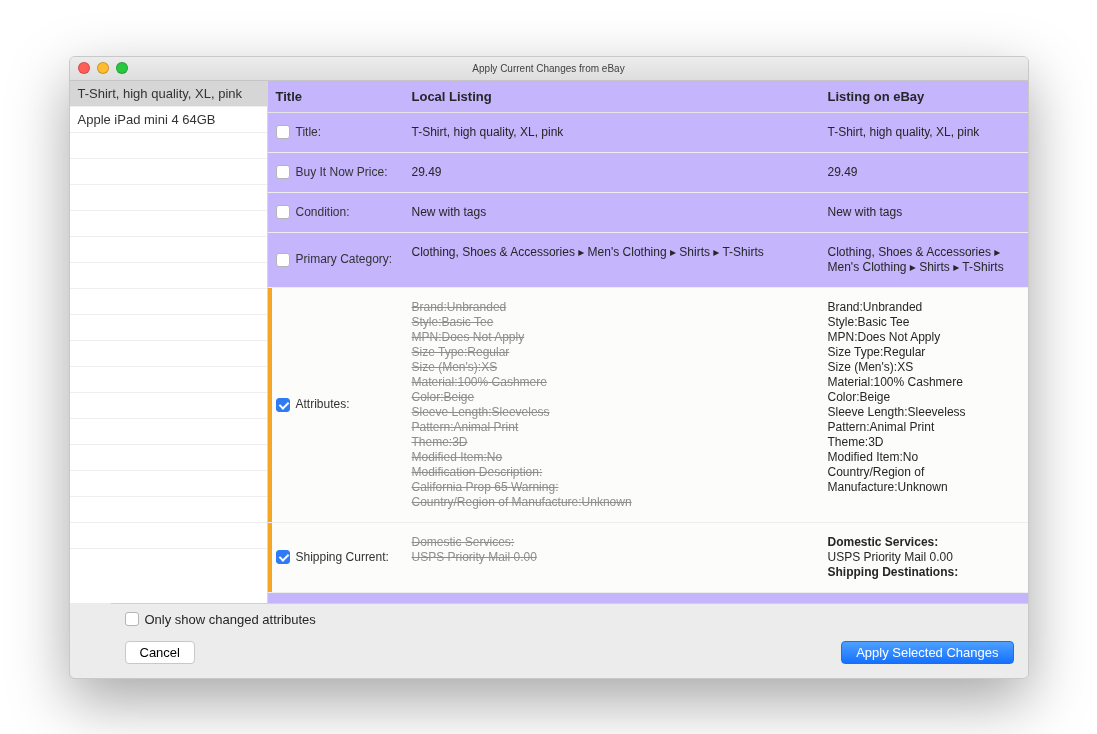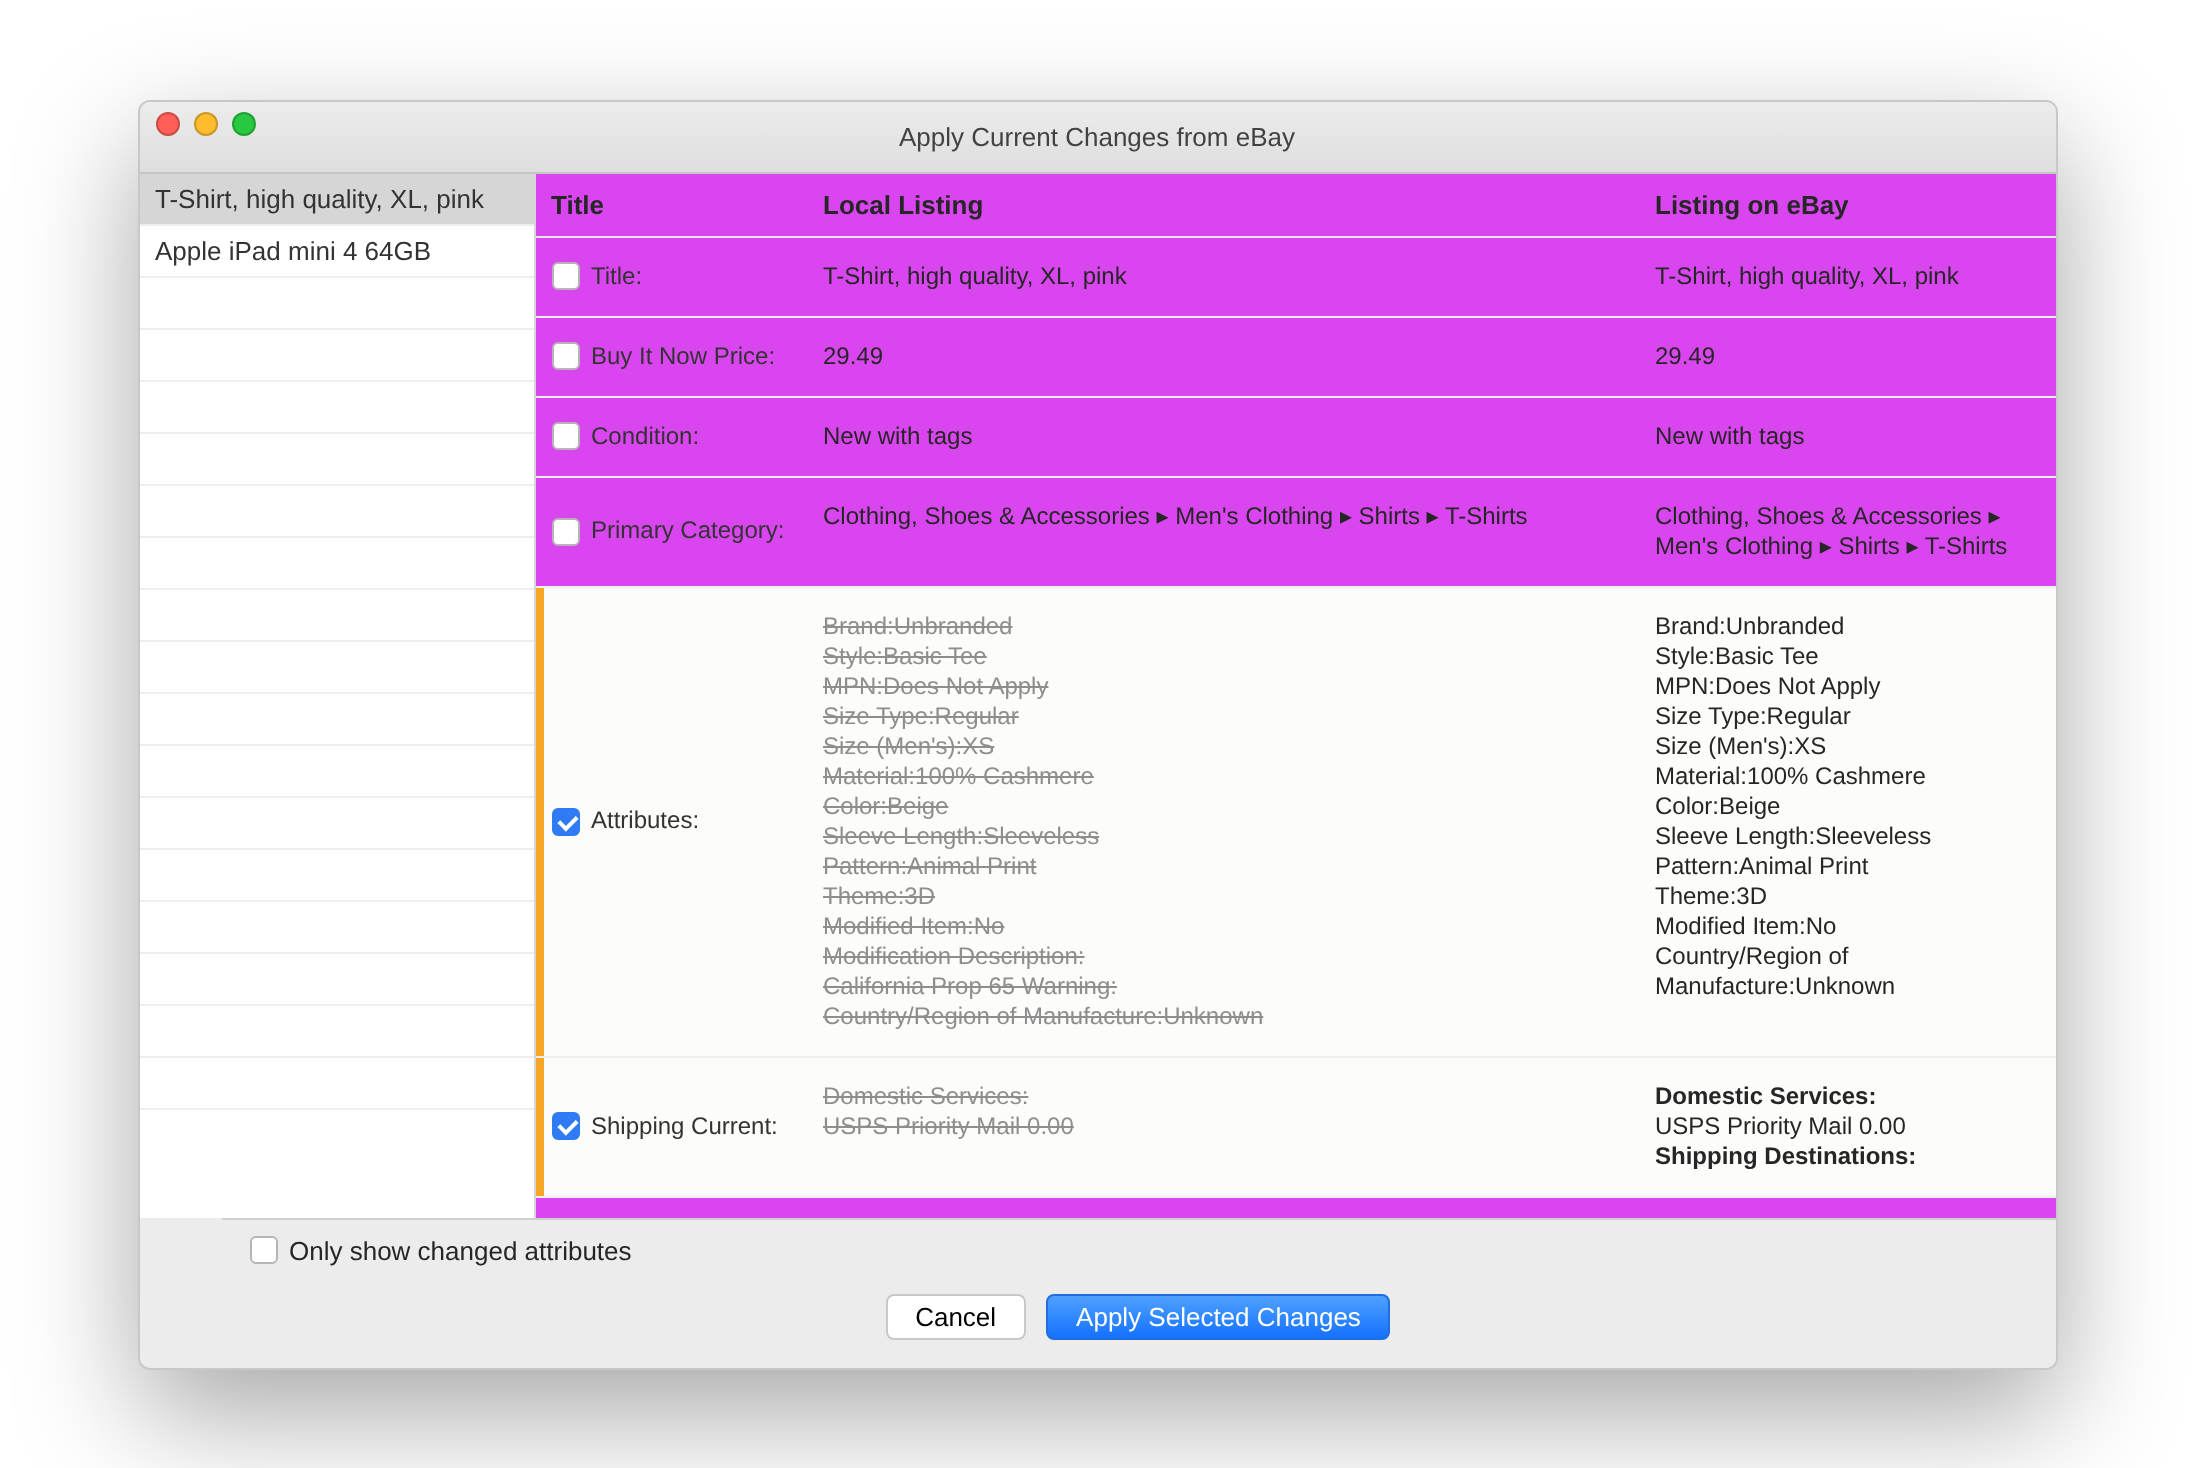--- a/index.html
+++ b/index.html
@@ -17,45 +17,45 @@
   .window {
     width: 960px;
     border: 1px solid #c8c8c8;
     border-radius: 6px;
     box-shadow: 0 22px 60px rgba(0,0,0,0.35);
     overflow: hidden;
     background: #ececec;
   }
   .titlebar {
     position: relative;
-    height: 36px;
+    height: 24px;
     background: linear-gradient(#ececec, #dedede);
     border-bottom: 1px solid #c6c6c6;
     display: flex;
     align-items: center;
     justify-content: center;
-    font-size: 13px;
+    font-size: 10px;
     color: #424242;
   }
   .traffic {
     position: absolute;
     left: 8px;
     top: 5px;
     display: flex;
     gap: 7px;
   }
   .dot { width: 12px; height: 12px; border-radius: 50%; border: 0.5px solid rgba(0,0,0,0.2); }
   .dot.red { background: #ff5f57; }
   .dot.yellow { background: #febc2e; }
   .dot.green { background: #28c840; }
 
   .content {
     display: flex;
     height: 522px;
-    background: #d946ef;
+    background: #c4b5fd;
   }
   .sidebar {
     width: 198px;
     border-right: 1px solid #d7d7d7;
     background: #fff;
     overflow: hidden;
   }
   .side-item {
     height: 26px;
     line-height: 26px;
@@ -135,21 +135,21 @@
     transform: rotate(45deg);
   }
 
   .footer {
     background: #ececec;
     border-top: 1px solid #d0d0d0;
     padding: 8px 14px 14px 14px;
     margin-left: 41px;
   }
   .foot-top { display: flex; align-items: center; gap: 6px; font-size: 13px; margin-bottom: 14px; }
-  .foot-buttons { display: flex; justify-content: center; gap: 10px; }
+  .foot-buttons { display: flex; justify-content: space-between; gap: 10px; }
   .btn {
     font-size: 13px;
     padding: 3px 14px;
     border-radius: 4px;
     border: 1px solid #c8c8c8;
     background: #fff;
     cursor: pointer;
   }
   .btn.primary {
     background: linear-gradient(#4ea1ff, #1571ff);

